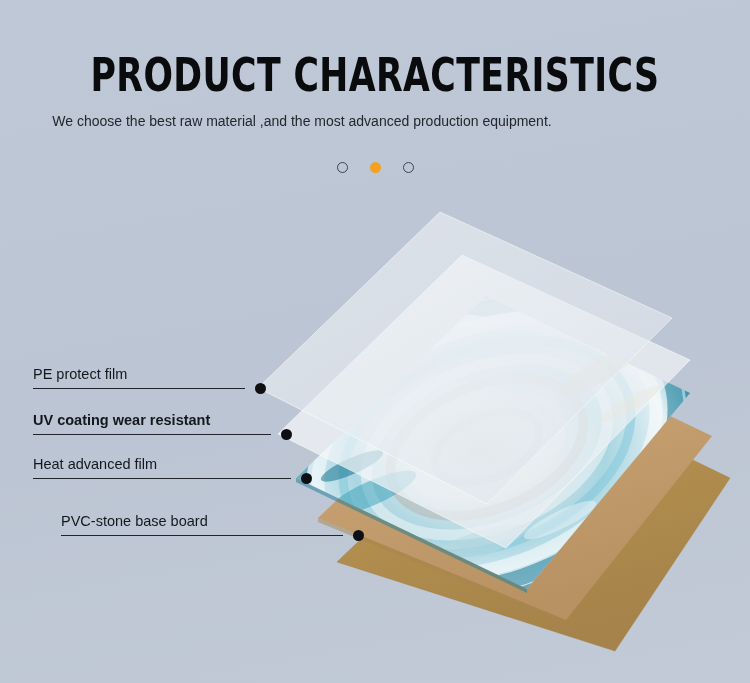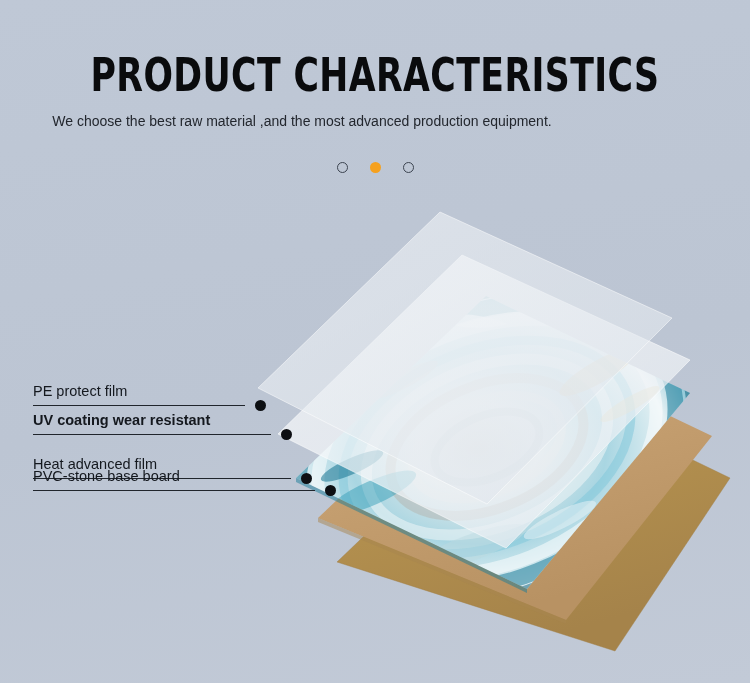--- a/index.html
+++ b/index.html
@@ -225,39 +225,39 @@
     </g>
 
     <g>
       <polygon points="440,212 672,318 487,504 258,388" fill="url(#filmGrad1)" opacity="0.6"></polygon>
       <polygon points="440,212 672,318 487,504 258,388" fill="none" stroke="#ffffff" stroke-width="1" opacity="0.5"></polygon>
     </g>
   </svg>
 
   <div class="labels">
 
-    <div class="label-row" style="top:386px; width:240px; height:20px;">
+    <div class="label-row" style="top:369px; width:240px; height:20px;">
       <span class="label-text">PE protect film</span>
       <span class="label-rule" style="width:212px;"></span>
       <span class="label-dot" style="left:222px;"></span>
     </div>
 
     <div class="label-row" style="top:415px; width:262px; height:20px;font-weight:bold;">
       <span class="label-text">UV coating wear resistant</span>
       <span class="label-rule" style="width:238px;"></span>
       <span class="label-dot" style="left:248px;"></span>
     </div>
 
     <div class="label-row" style="top:459px; width:282px; height:20px;">
       <span class="label-text">Heat advanced film</span>
       <span class="label-rule" style="width:258px;"></span>
       <span class="label-dot" style="left:268px;"></span>
     </div>
 
-    <div class="label-row" style="top:471px; width:306px; height:20px;">
+    <div class="label-row" style="top:516px; width:306px; height:20px;margin-left:28px;">
       <span class="label-text">PVC-stone base board</span>
       <span class="label-rule" style="width:282px;"></span>
       <span class="label-dot" style="left:292px;"></span>
     </div>
 
 
   </div>
 
 </div>
 

